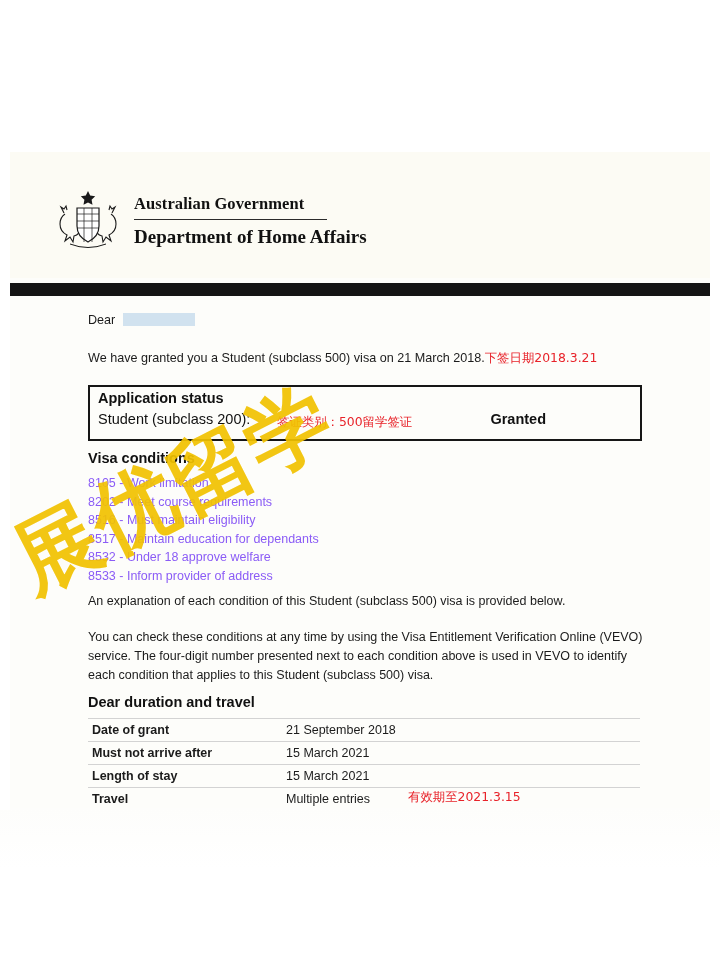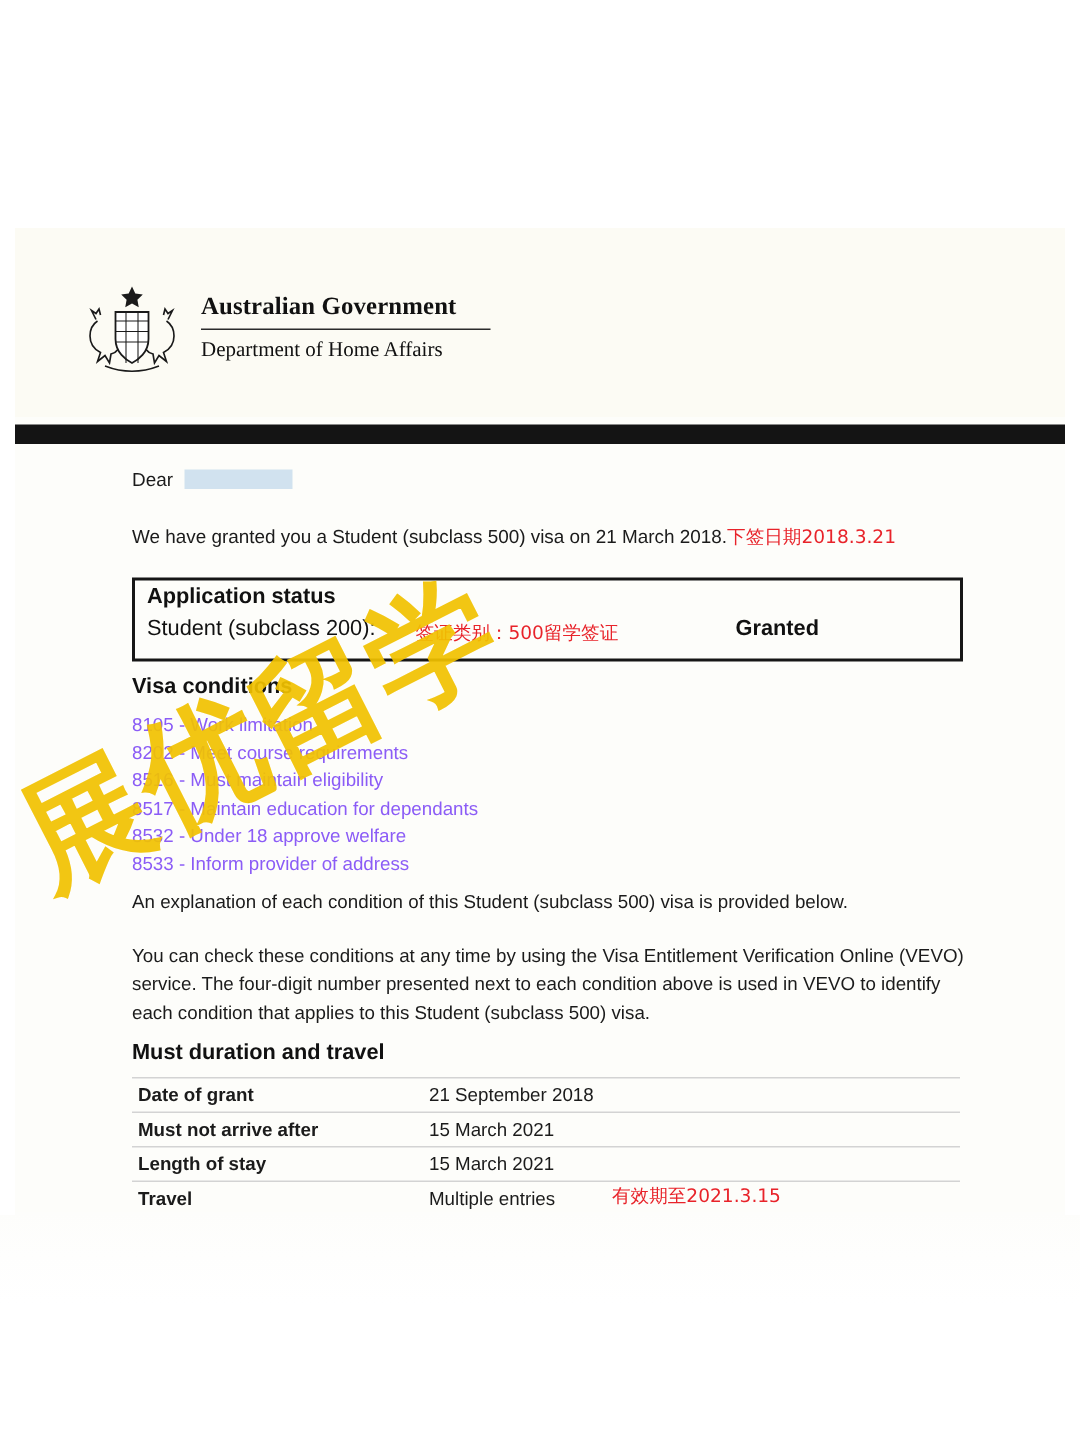--- a/index.html
+++ b/index.html
@@ -61,22 +61,22 @@
     color: #111111;
     letter-spacing: 0.1px;
     padding-bottom: 5px;
   }
   .gov-rule {
     border-bottom: 1.2px solid #2b2b2b;
     width: 193px;
   }
   .gov-line2 {
     font-family: "Liberation Serif", serif;
-    font-weight: normal;
-    font-size: 14px;
+    font-weight: bold;
+    font-size: 19px;
     color: #111111;
     padding-top: 6px;
   }
 
   .blackbar {
     position: absolute;
     left: 0;
     top: 133px;
     width: 704px;
     height: 13px;
@@ -320,21 +320,21 @@
         <div>8202 - Meet course requirements</div>
         <div>8516 - Must maintain eligibility</div>
         <div>8517 - Maintain education for dependants</div>
         <div>8532 - Under 18 approve welfare</div>
         <div>8533 - Inform provider of address</div>
       </div>
 
       <div class="para" id="p-explain">An explanation of each condition of this Student (subclass 500) visa is provided below.</div>
       <div class="para" id="p-vevo">You can check these conditions at any time by using the Visa Entitlement Verification Online (VEVO) service. The four-digit number presented next to each condition above is used in VEVO to identify each condition that applies to this Student (subclass 500) visa.</div>
 
-      <div class="h2" id="h-duration">Must duration and travel</div>
+      <div class="h2" id="h-duration">Dear duration and travel</div>
 
       <table class="tbl">
         <tbody>
           <tr>
             <td class="k">Date of grant</td>
             <td>21 September 2018</td>
           </tr>
           <tr>
             <td class="k">Must not arrive after</td>
             <td>15 March 2021</td>

